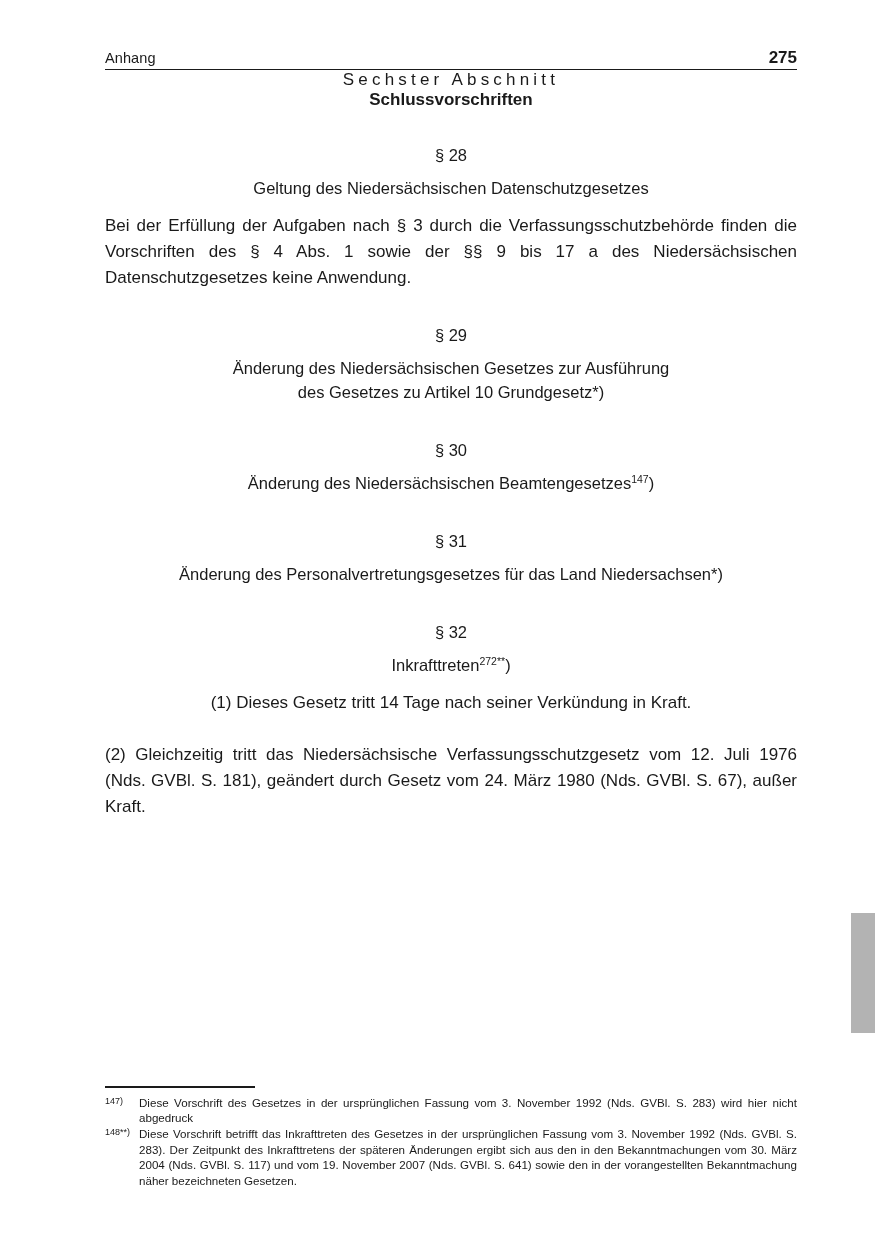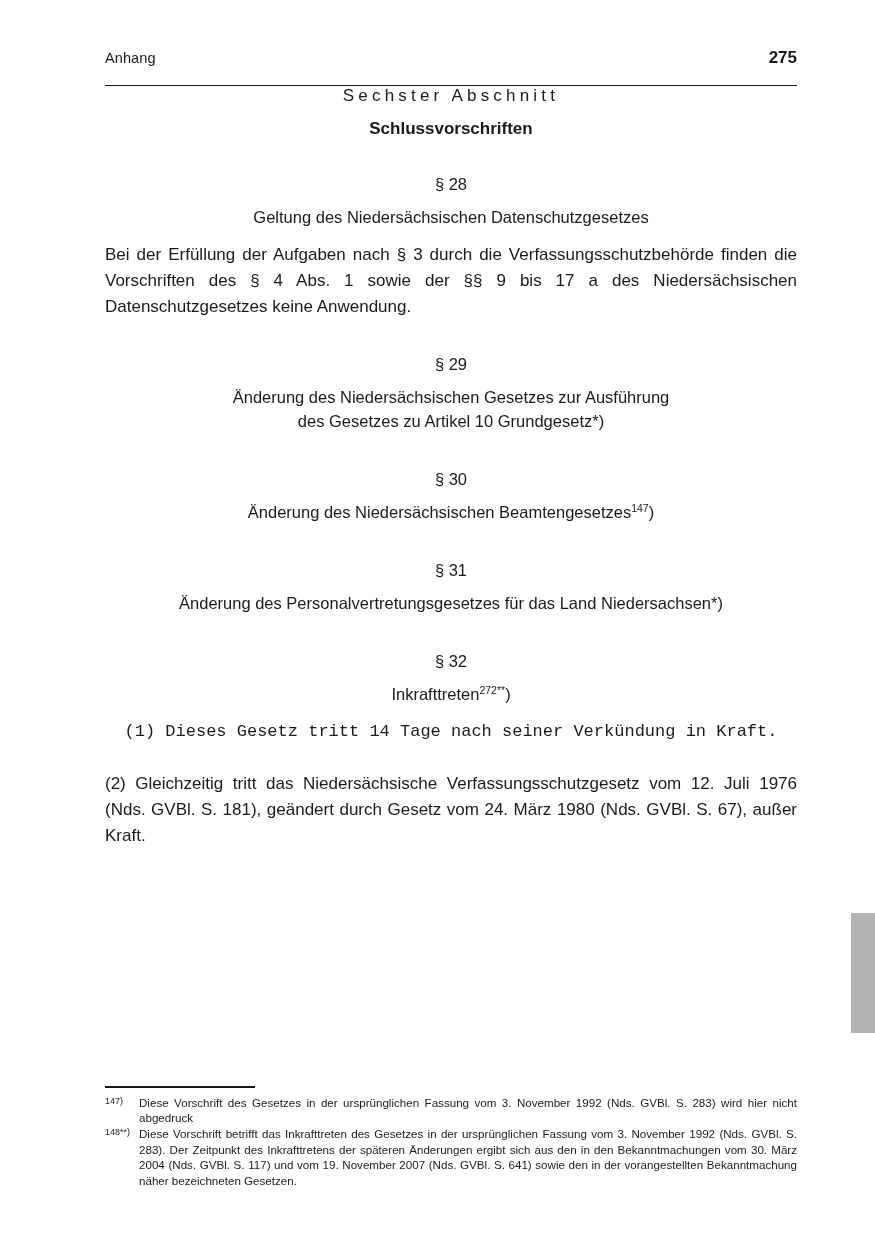--- a/index.html
+++ b/index.html
@@ -26,61 +26,60 @@
     left: 105px;
     top: 48px;
     width: 692px;
   }
   
   .header {
     display: flex;
     justify-content: space-between;
     align-items: baseline;
     border-bottom: 1.5px solid #1a1a1a;
-    padding-bottom: 17px;
+    padding-bottom: 1px;
   }
   .header-left {
     font-size: 14.5px;
     letter-spacing: 0.1px;
   }
   .header-right {
     font-size: 17px;
     font-weight: 600;
   }
   
   .sect-title {
     text-align: center;
     font-size: 17px;
     letter-spacing: 4.2px;
   }
   .sect-sub {
     text-align: center;
     font-size: 17px;
     font-weight: bold;
-    margin-top: 13px;
   }
   .para-num {
     text-align: center;
     font-size: 16.5px;
     margin-top: 36px;
   }
   .para-title {
     text-align: center;
     font-size: 16.5px;
     margin-top: 12px;
     line-height: 1.45;
   }
   .body-text {
     font-size: 17px;
     line-height: 1.52;
     text-align: justify;
     text-justify: inter-word;
     margin-top: 12px;
   }
-  .body-text.center-first { text-align: center; font-family: Liberation Mono, monospace; }
+  .body-text.center-first { text-align: center; }
   .body-text.gap { margin-top: 26px; }
   sup {
     font-size: 10.5px;
     vertical-align: super;
     line-height: 0;
   }
   
   .edge-tab {
     position: absolute;
     right: 0;

